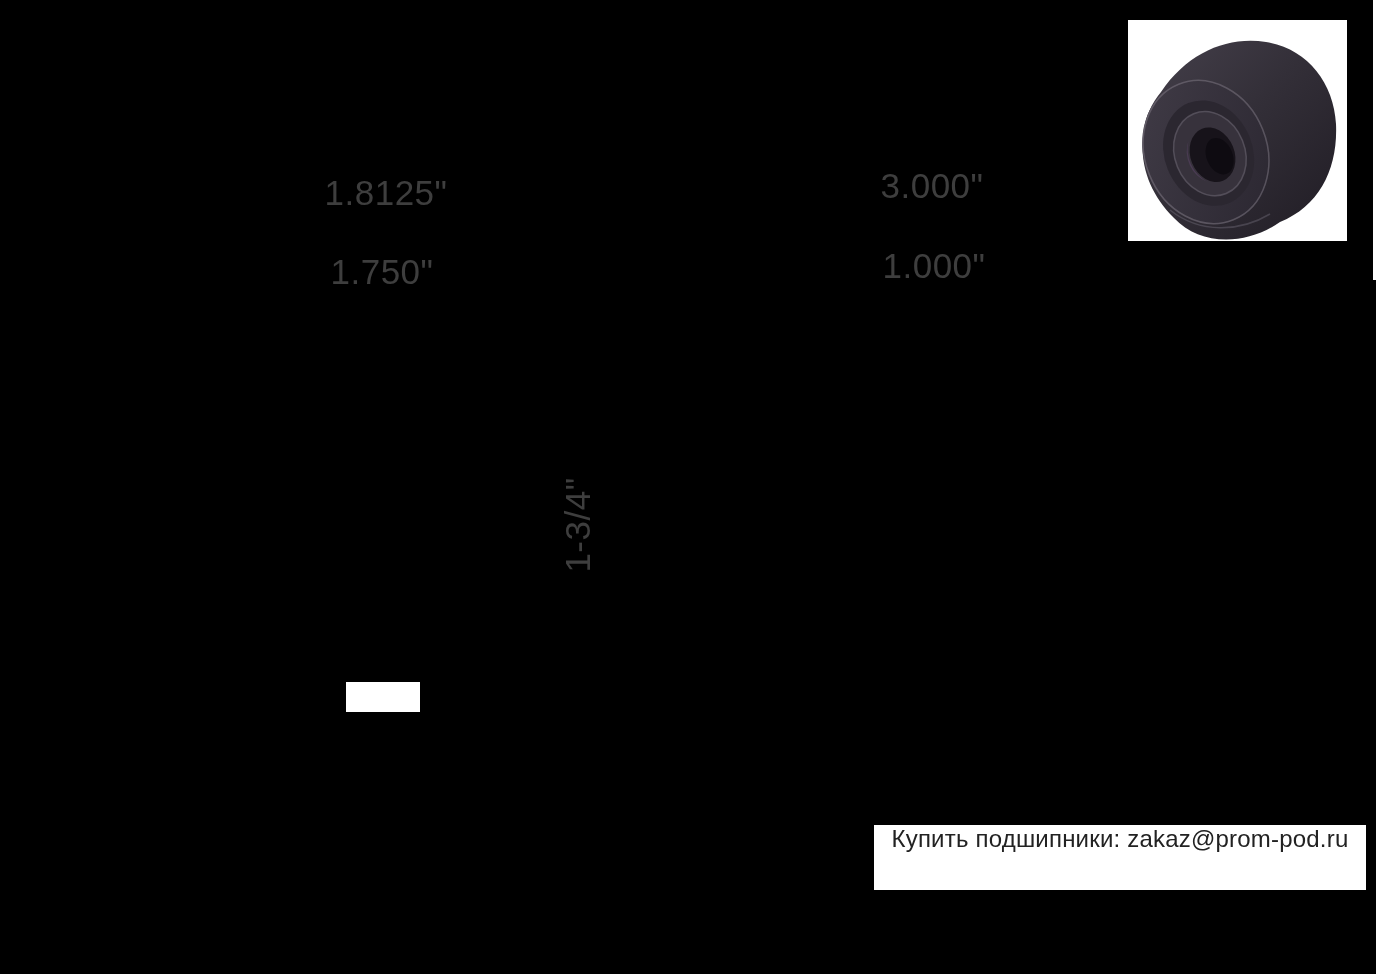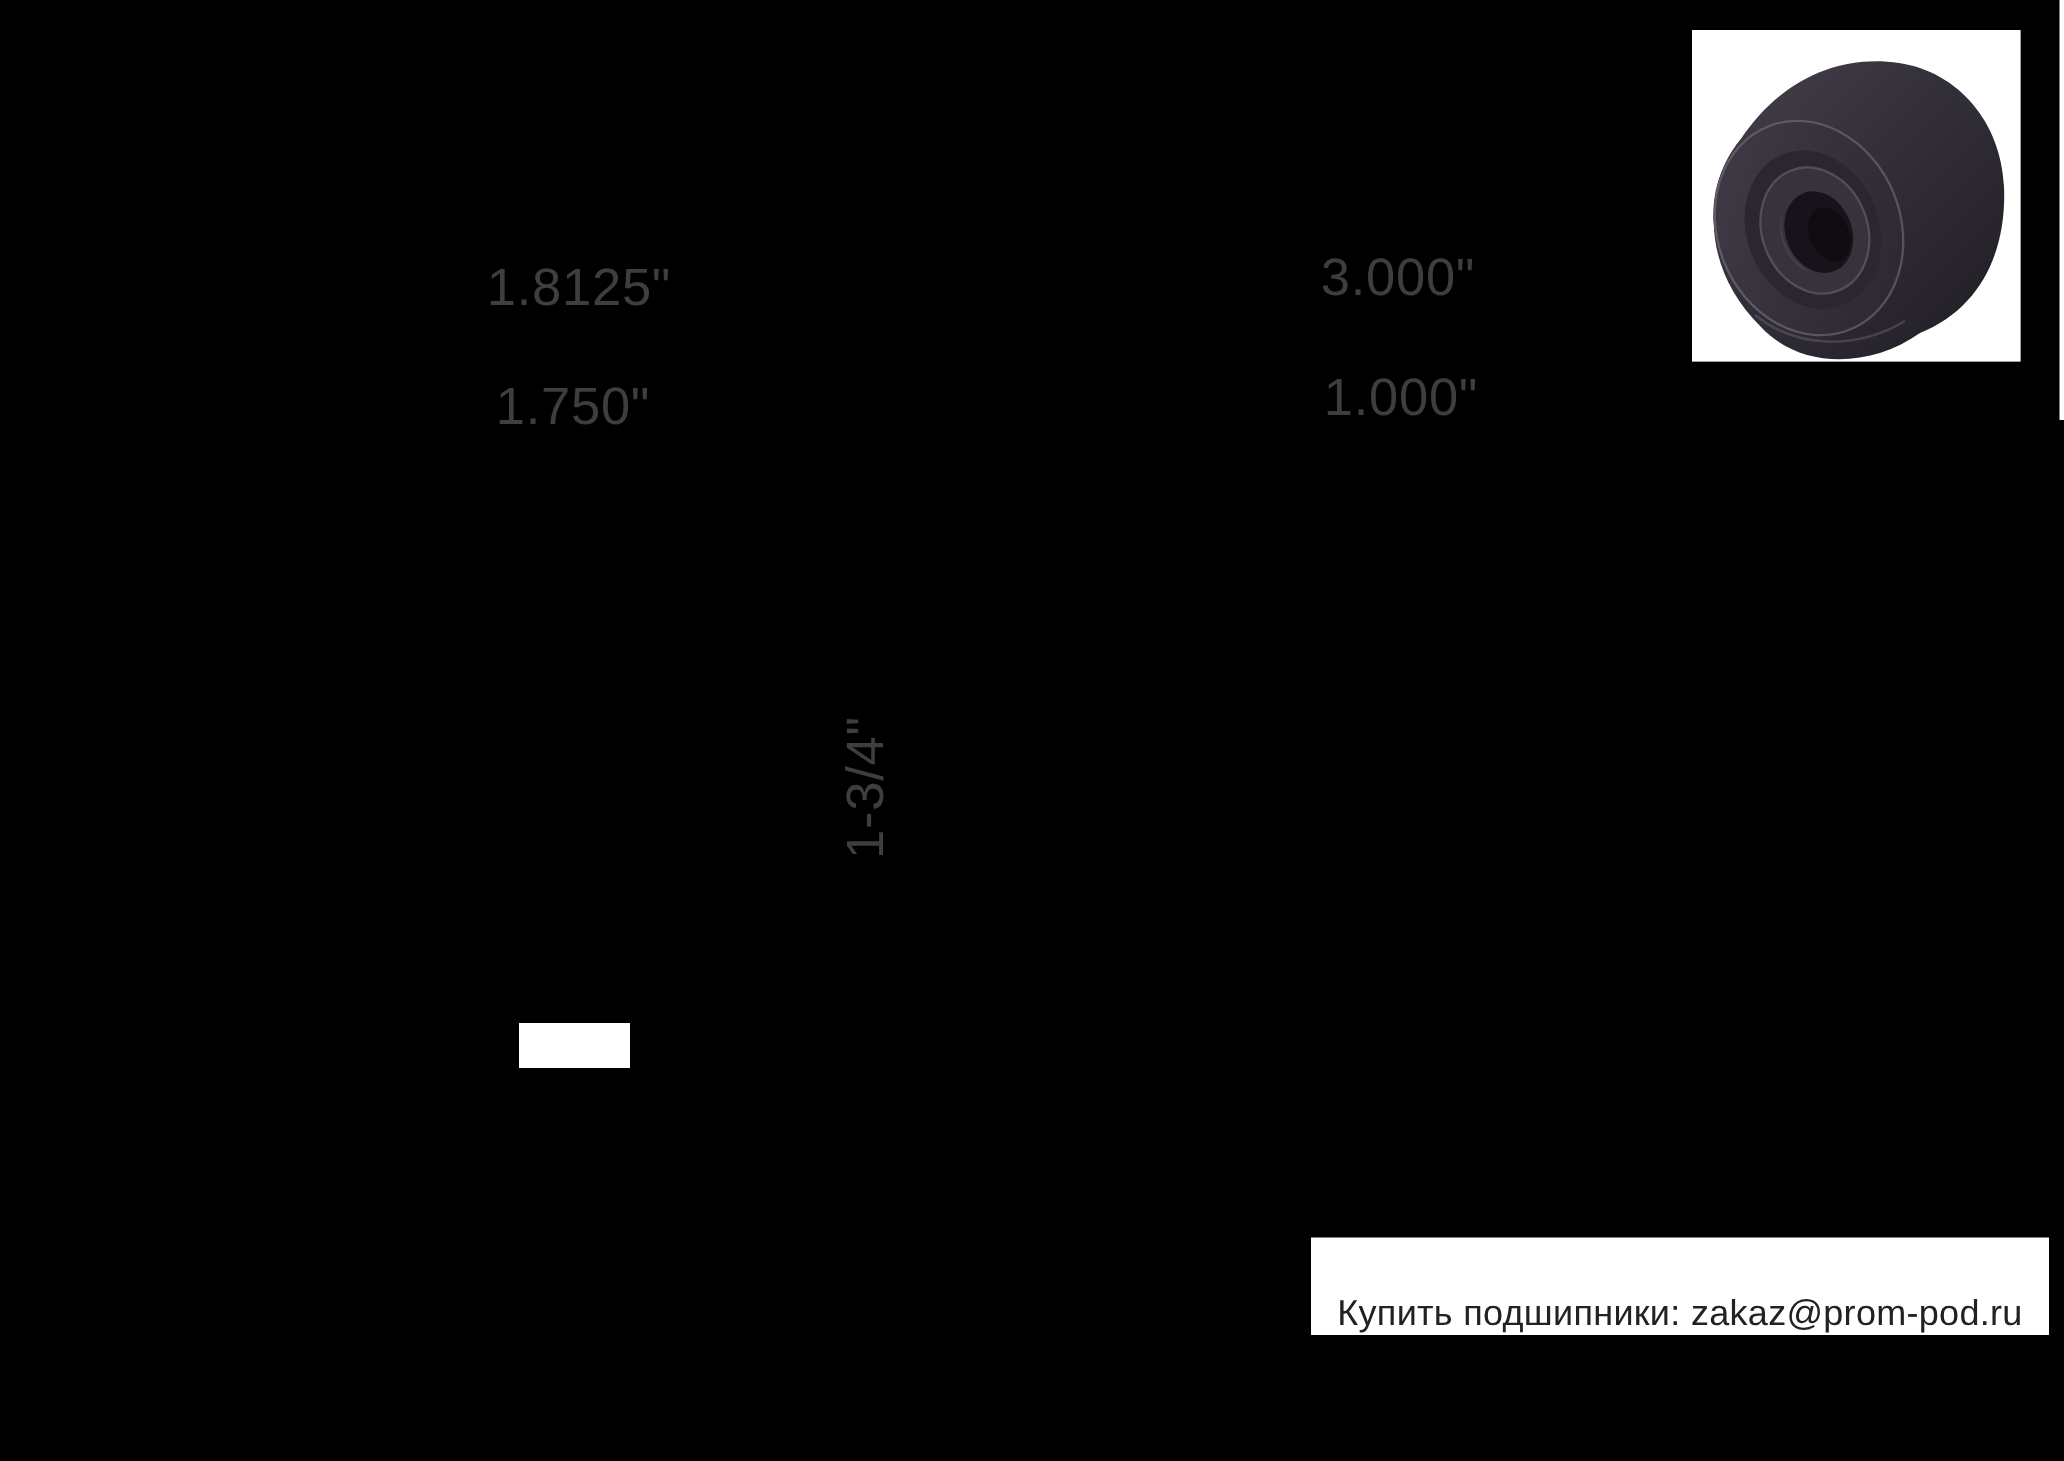--- a/index.html
+++ b/index.html
@@ -61,21 +61,21 @@
   }
 
   .contact-box {
     position: absolute;
     left: 874px;
     top: 825px;
     width: 492px;
     height: 65px;
     background: #ffffff;
     display: flex;
-    align-items: flex-end;
+    align-items: flex-start;
     justify-content: center;
   }
   .contact-text {
     color: #222222;
     font-size: 24px;
     letter-spacing: 0.2px;
     white-space: nowrap;
   }
 </style>
 </head>

